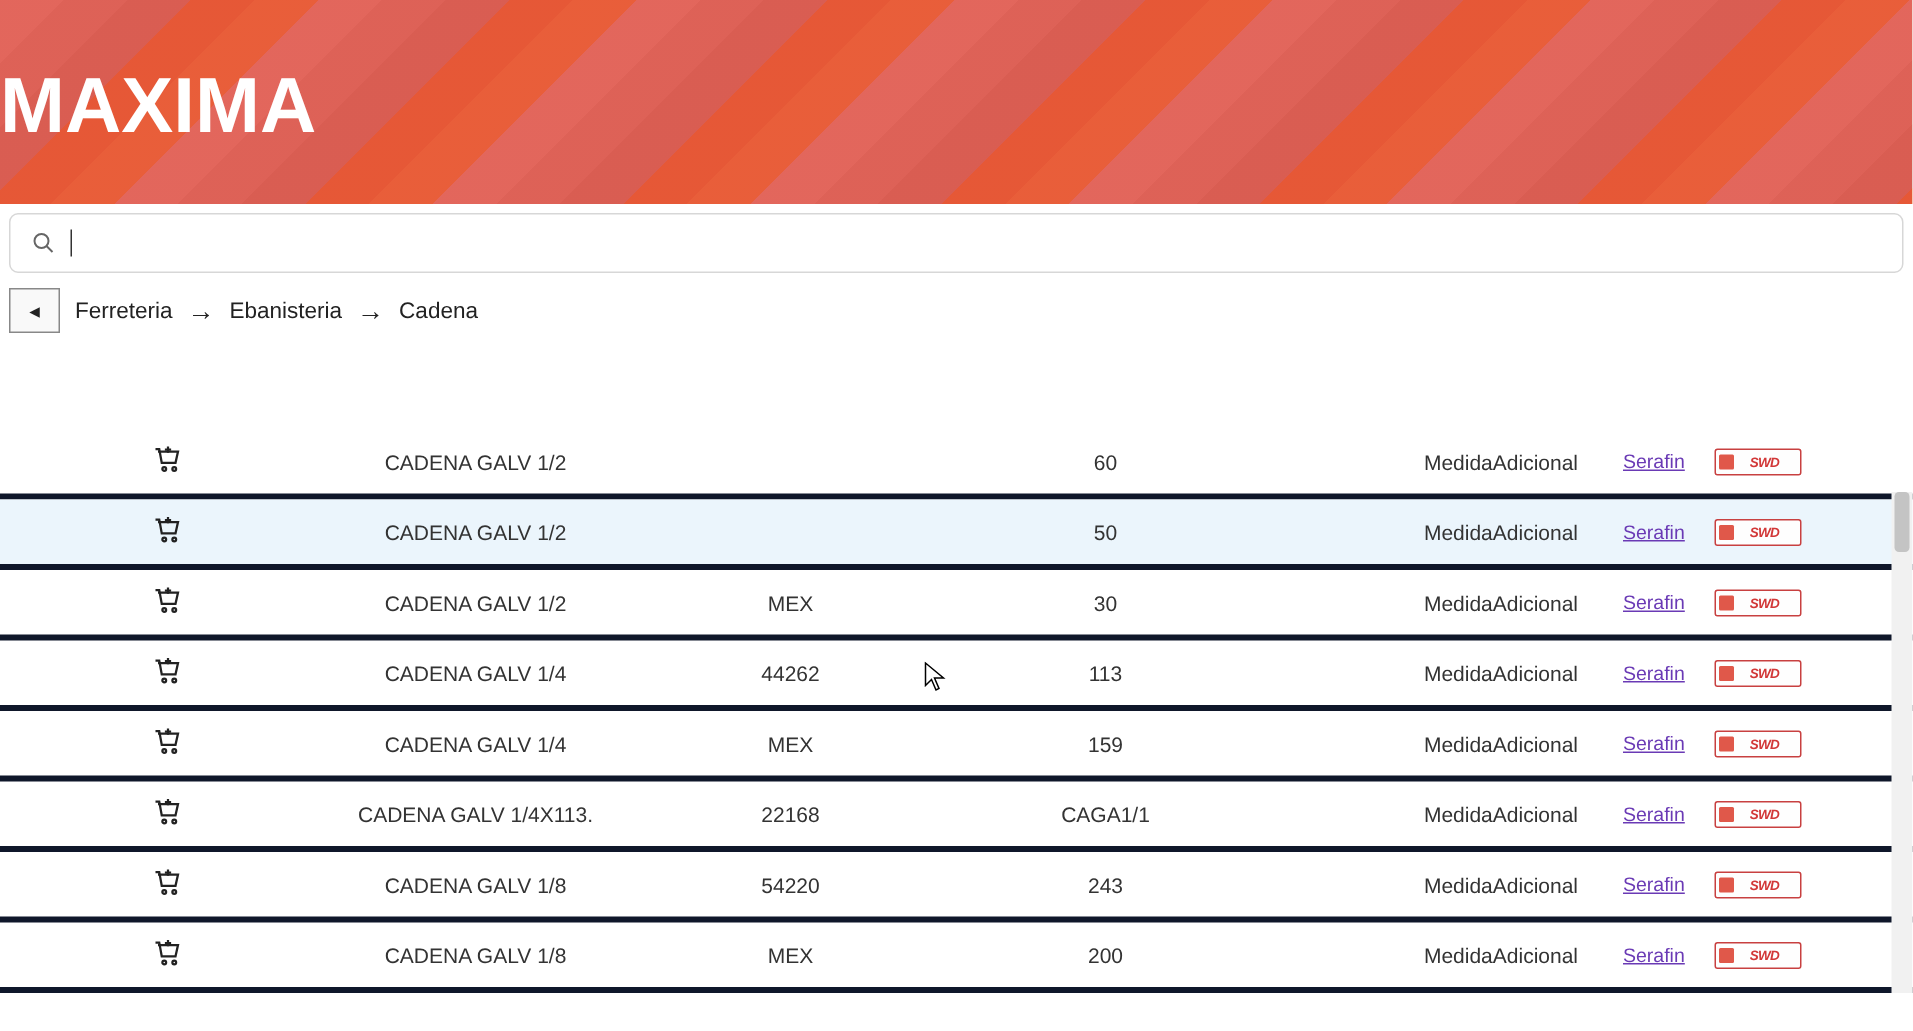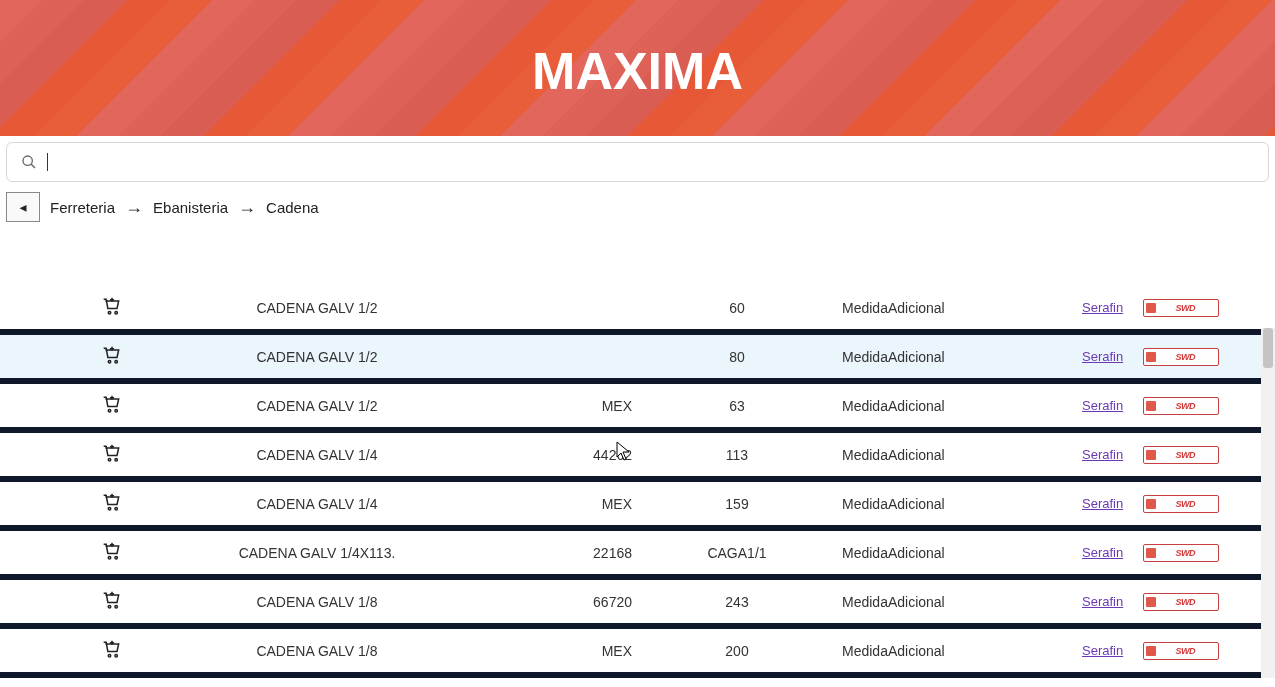--- a/index.html
+++ b/index.html
@@ -7,21 +7,20 @@
 
   
   .hero {
     height: 136px;
     background:
       linear-gradient(rgba(230,60,50,0.72), rgba(230,60,50,0.72)),
       repeating-linear-gradient(135deg,#d9d4c9 0 30px,#c8c3b7 30px 60px,#b8b3a5 60px 90px,#e6a042 90px 120px,#efb64e 120px 150px);
     color: #fff;
     display: flex; align-items: center;
     padding: 16px 0 10px 0;
-    justify-content: center;
   }
   .hero h1 { font-size: 52px; font-weight: 900; letter-spacing: 0px; }
 
   
   .searchbar {
     margin: 6px 6px 0 6px;
     border: 1px solid #d7d7d7;
     border-radius: 6px;
     padding: 10px 14px;
     display: flex; align-items: center; gap: 10px;
@@ -51,36 +50,36 @@
     grid-template-columns: 200px 210px 210px 210px 210px 210px;
     border-bottom:1px solid #cfcfcf;
     border-top:1px solid #f1f1f1;
     padding: 12px 0 12px 12px;
     font-size:13px; font-weight:700; color:#222;
     background:#fafafa;
   }
   .datarow {
     display:grid;
     grid-template-columns: 200px 210px 210px 210px 210px 210px;
-    border-bottom:6px solid #0f172a;
+    border-bottom:4px solid #0f172a;
     padding: 10px 0 10px 12px;
     font-size:14px; color:#333;
     align-items:center;
     min-height:42px;
   }
   .datarow.highlight { background:#ebf5fc; }
   .c-checkout { display:flex; justify-content:center; }
   .c-mat { text-align:center; }
-  .c-gauge { text-align:right; }
+  .c-gauge { text-align:center; }
   .c-medida { text-align:center; }
-  .c-medidaad { text-align:left; }
+  .c-medidaad { text-align:right; }
   .c-dist { display:flex; align-items:center; gap:20px; justify-content:flex-start; padding-left:30px; }
   .c-dist a { color:#6a3ab5; text-decoration:underline; font-size:13px; }
   .logo {
-    width:76px; height:18px; border:1px solid #c84040; border-radius:2px;
+    width:58px; height:18px; border:1px solid #c84040; border-radius:2px;
     background:#fefefe; display:flex; align-items:center; justify-content:center;
     font-size:9px; font-weight:900; color:#d23838; letter-spacing:-0.5px;
     position:relative; overflow:hidden;
   }
   .logo::before{
     content:""; position:absolute; left:2px; top:3px; width:10px; height:10px; background:#e0584a; border-radius:1px;
   }
   .logo span{ margin-left:8px; font-style:italic;}
   .carticon { width:20px; height:20px; stroke:#222; fill:none; stroke-width:1.8; }
 
@@ -144,41 +143,41 @@
         <div class="c-checkout">
           <span><svg class="carticon" viewBox="0 0 24 24">
               <path d="M4 6h16l-2 9H7L5 4H2"></path>
               <circle cx="9" cy="20" r="1.5"></circle>
               <circle cx="17" cy="20" r="1.5"></circle>
               <path d="M12 2v5M9.5 4.5h5"></path>
             </svg></span>
         </div>
         <div class="c-mat">CADENA GALV 1/2</div>
         <div class="c-gauge"></div>
-        <div class="c-medida">80</div>
+        <div class="c-medida">50</div>
         <div class="c-medidaad">MedidaAdicional</div>
         <div class="c-dist">
           <a href="#">Serafin</a>
           <div class="logo">
             <span>SWD</span>
           </div>
         </div>
       </div>
       <div class="datarow">
         <div class="c-checkout">
           <span><svg class="carticon" viewBox="0 0 24 24">
               <path d="M4 6h16l-2 9H7L5 4H2"></path>
               <circle cx="9" cy="20" r="1.5"></circle>
               <circle cx="17" cy="20" r="1.5"></circle>
               <path d="M12 2v5M9.5 4.5h5"></path>
             </svg></span>
         </div>
         <div class="c-mat">CADENA GALV 1/2</div>
         <div class="c-gauge">MEX</div>
-        <div class="c-medida">63</div>
+        <div class="c-medida">30</div>
         <div class="c-medidaad">MedidaAdicional</div>
         <div class="c-dist">
           <a href="#">Serafin</a>
           <div class="logo">
             <span>SWD</span>
           </div>
         </div>
       </div>
       <div class="datarow">
         <div class="c-checkout">
@@ -243,21 +242,21 @@
       <div class="datarow">
         <div class="c-checkout">
           <span><svg class="carticon" viewBox="0 0 24 24">
               <path d="M4 6h16l-2 9H7L5 4H2"></path>
               <circle cx="9" cy="20" r="1.5"></circle>
               <circle cx="17" cy="20" r="1.5"></circle>
               <path d="M12 2v5M9.5 4.5h5"></path>
             </svg></span>
         </div>
         <div class="c-mat">CADENA GALV 1/8</div>
-        <div class="c-gauge">66720</div>
+        <div class="c-gauge">54220</div>
         <div class="c-medida">243</div>
         <div class="c-medidaad">MedidaAdicional</div>
         <div class="c-dist">
           <a href="#">Serafin</a>
           <div class="logo">
             <span>SWD</span>
           </div>
         </div>
       </div>
       <div class="datarow">

